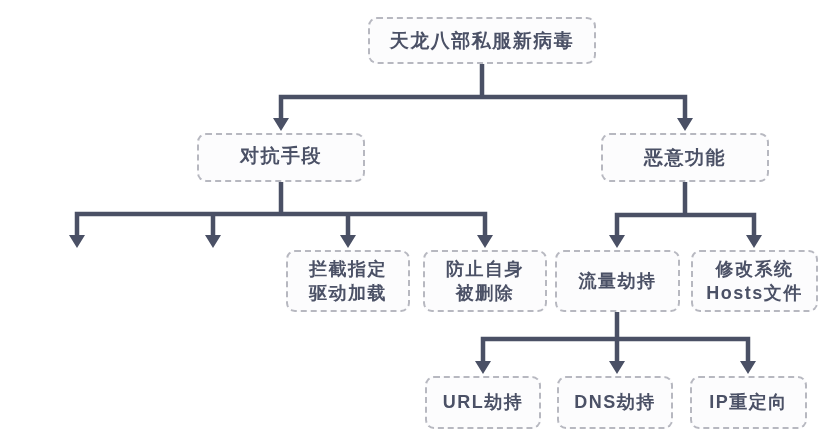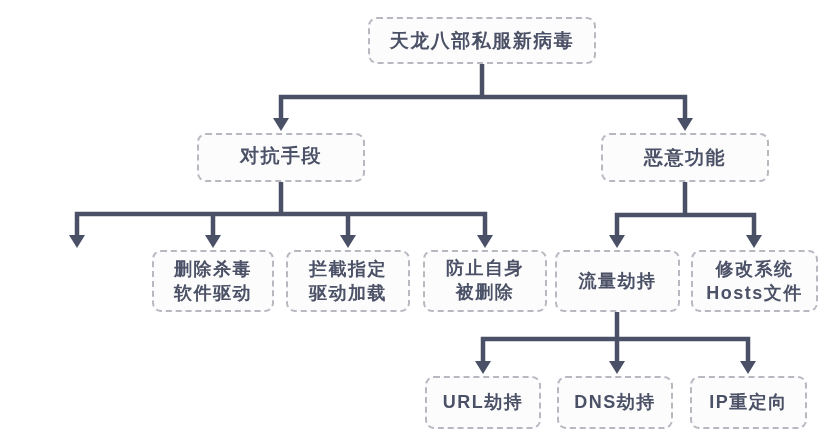--- a/index.html
+++ b/index.html
@@ -76,25 +76,23 @@
       <path class="cline" d="M617 312 V362 M483 362 V339 H748 V362"></path>
       <path class="carrow" d="M475 361 H491 L483 374 Z M609 361 H625 L617 374 Z M740 361 H756 L748 374 Z"></path>
     </g>
   </svg>
 
   <div class="node lg" style="left:368px; top:17px; width:228px; height:47px;">天龙八部私服新病毒</div>
 
   <div class="node lg" style="left:197px; top:133px; width:168px; height:49px;font-family:Liberation Mono, monospace;">对抗手段</div>
   <div class="node lg" style="left:601px; top:133px; width:168px; height:49px;">恶意功能</div>
 
-  <div class="node" style="left:152px; top:250px; width:122px; height:62px;">删除杀毒
-软件驱动</div>
   <div class="node" style="left:286px; top:250px; width:124px; height:62px;">拦截指定
 驱动加载</div>
-  <div class="node" style="left:423px; top:250px; width:124px; height:62px;font-family:Liberation Mono, monospace;">防止自身
+  <div class="node" style="left:423px; top:250px; width:124px; height:62px;">防止自身
 被删除</div>
   <div class="node" style="left:555px; top:250px; width:125px; height:62px;">流量劫持</div>
   <div class="node" style="left:691px; top:250px; width:127px; height:62px;text-align:center;">修改系统
 Hosts文件</div>
 
   <div class="node" style="left:425px; top:376px; width:116px; height:53px;">URL劫持</div>
   <div class="node" style="left:557px; top:376px; width:116px; height:53px;">DNS劫持</div>
   <div class="node" style="left:690px; top:376px; width:117px; height:53px;">IP重定向</div>
 
 </div>

